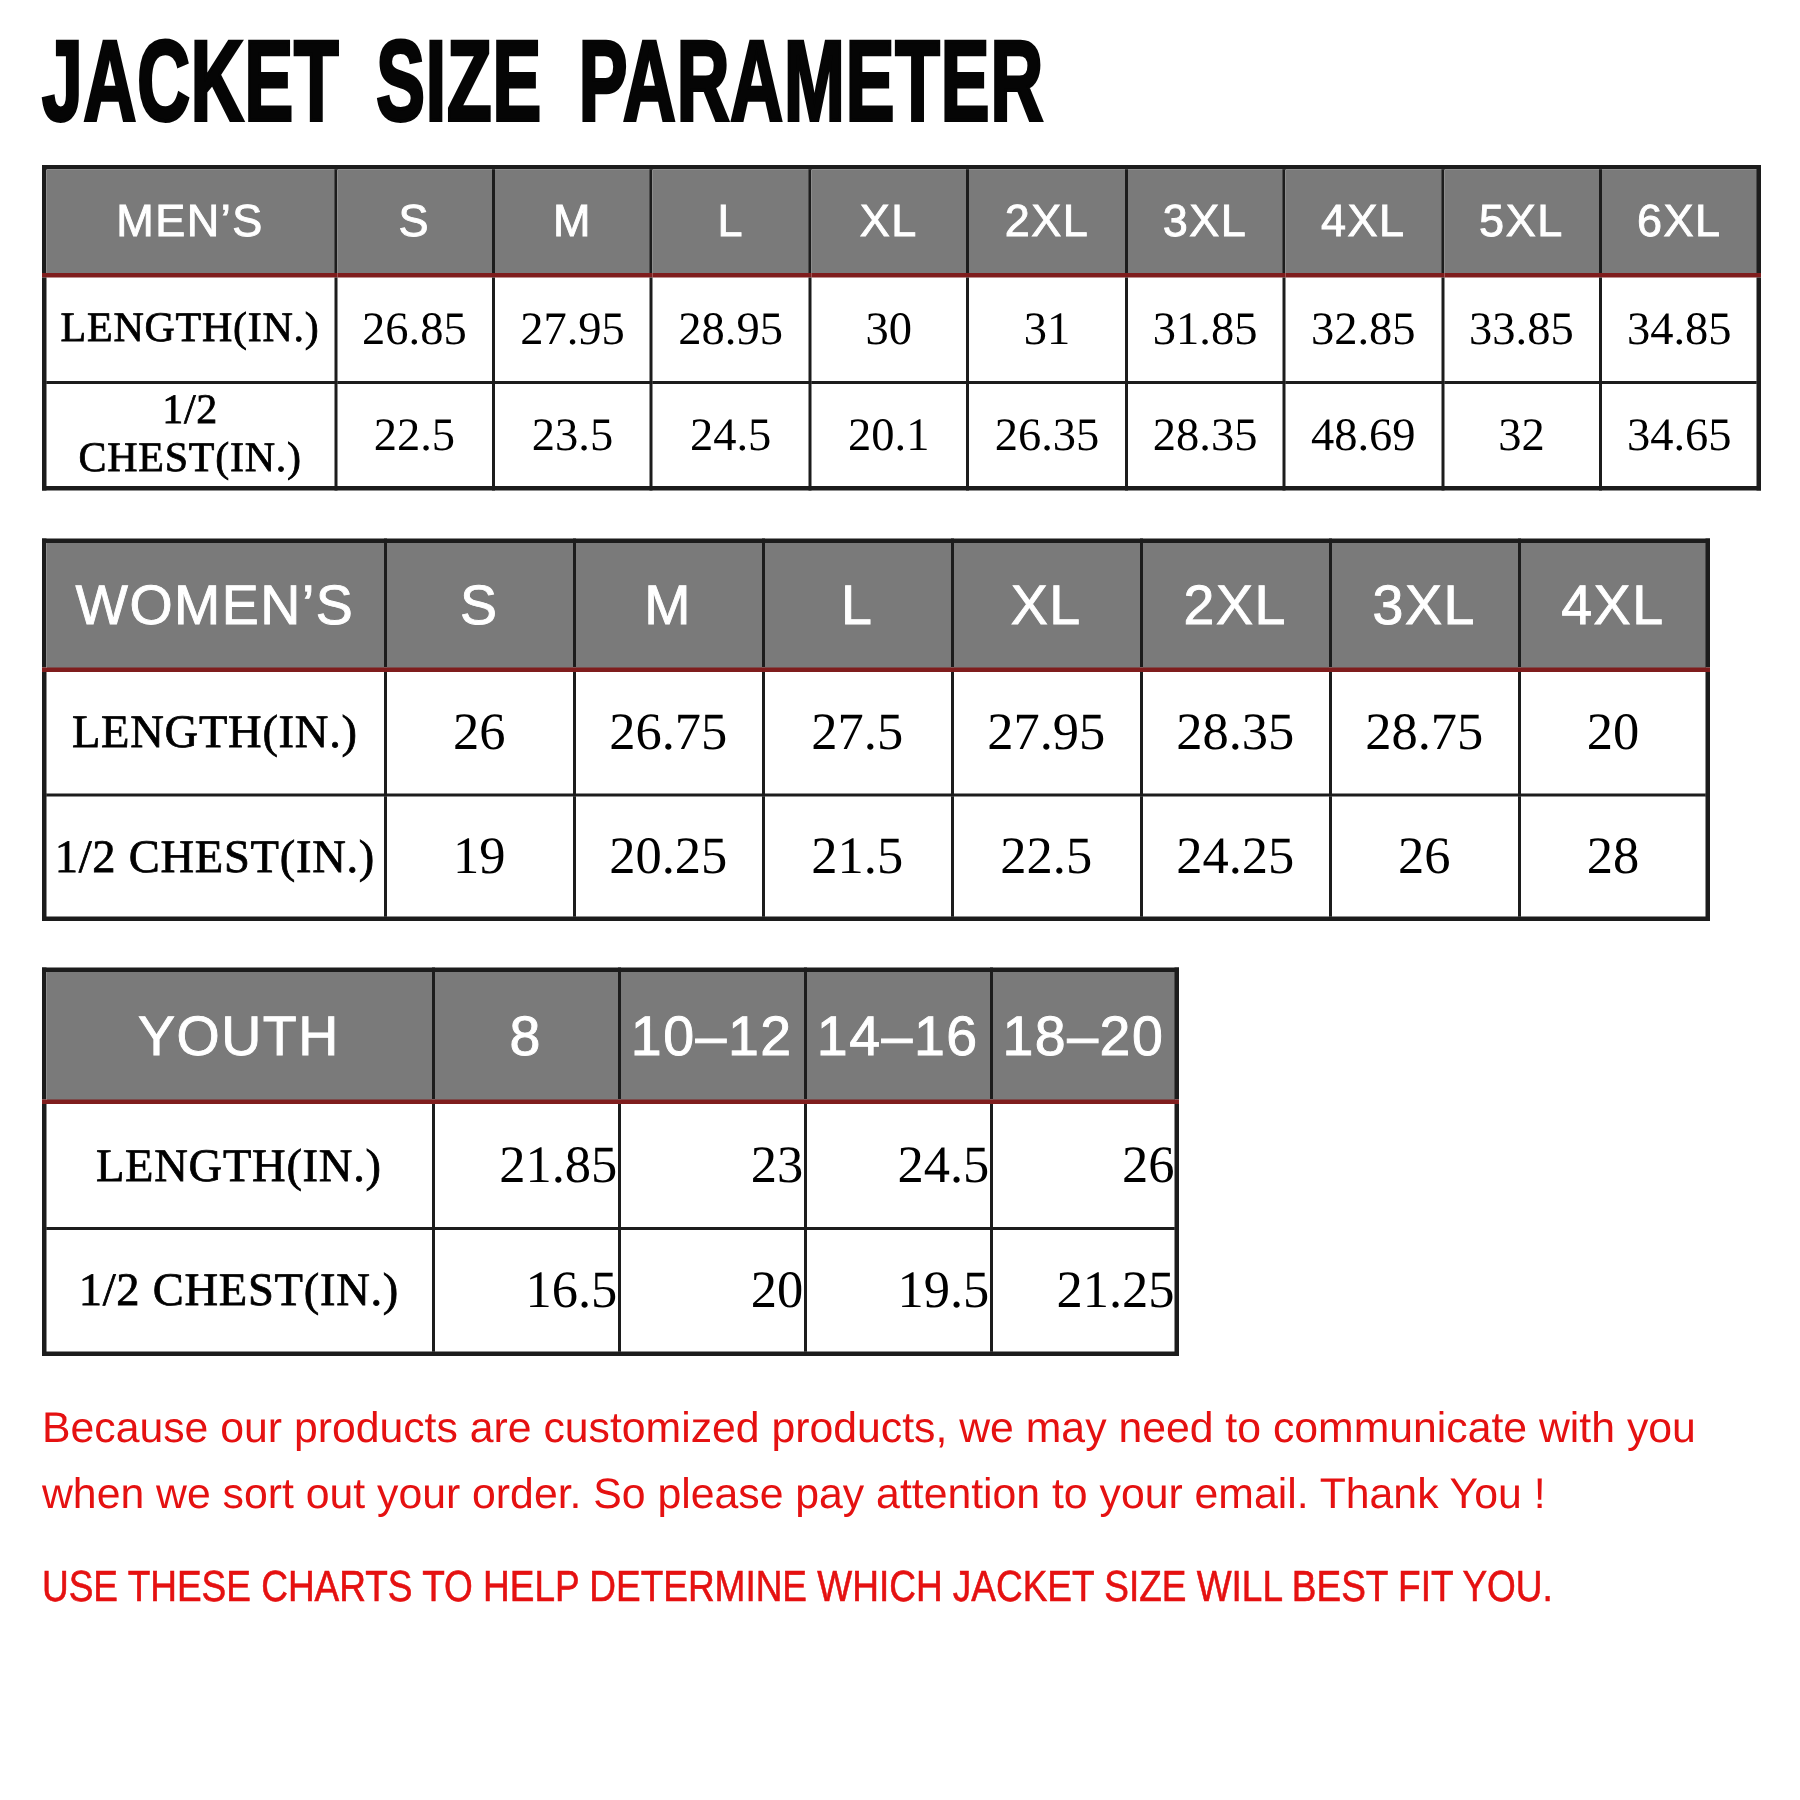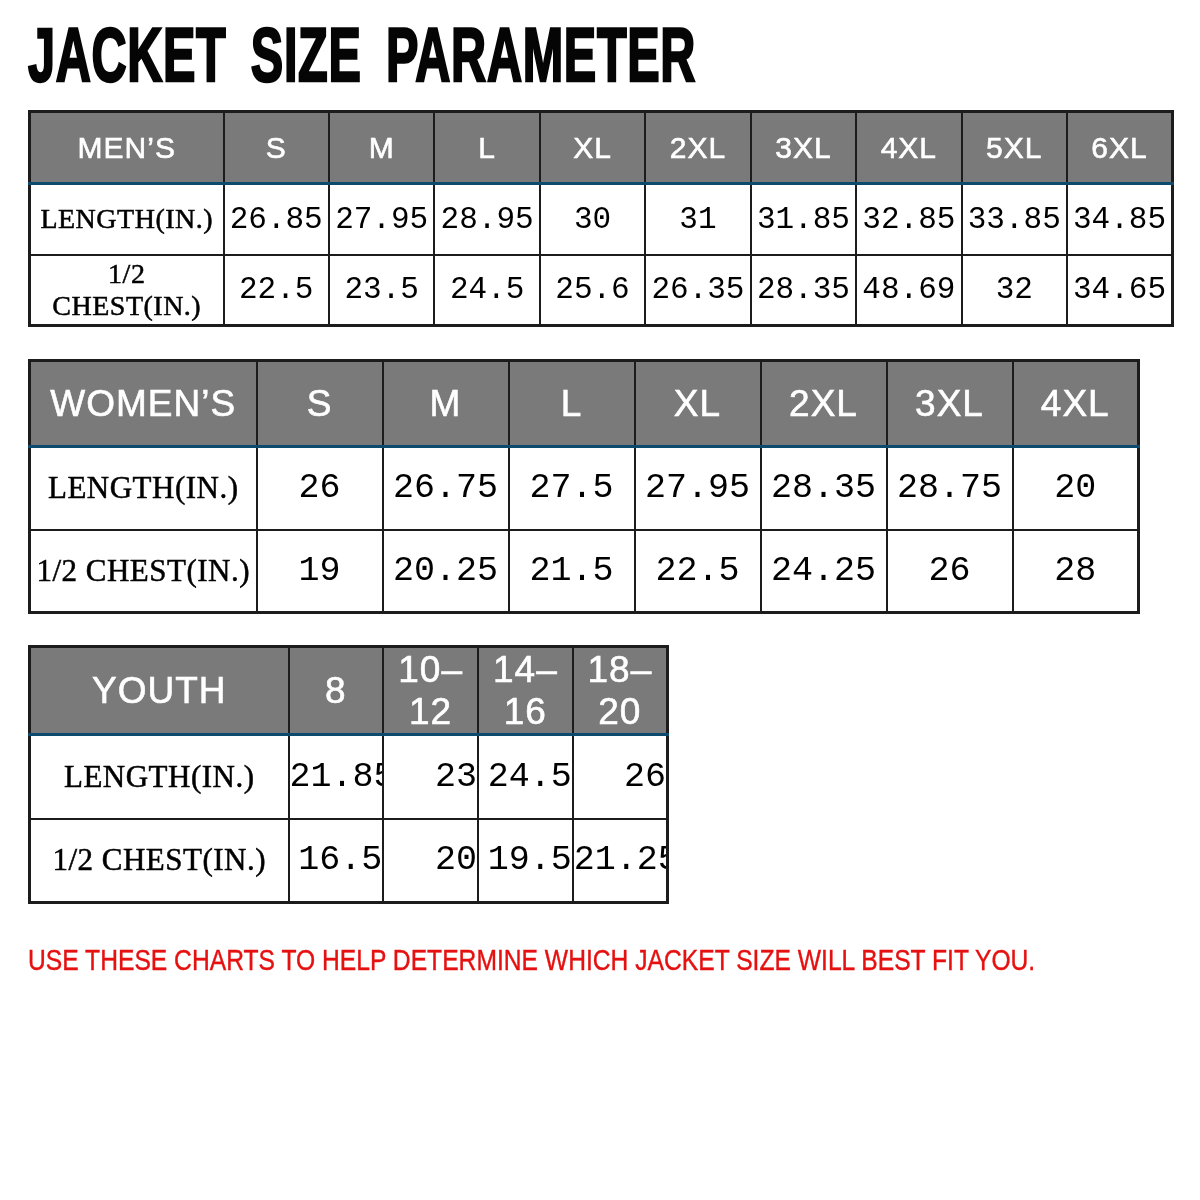--- a/index.html
+++ b/index.html
@@ -49,46 +49,46 @@
     vertical-align: middle;
     padding: 0;
     overflow: hidden;
   }
   table.size-table thead th {
     background: #7a7a7a;
     color: #ffffff;
     font-weight: 400;
     -webkit-text-stroke: 0.6px #ffffff;
     letter-spacing: 1px;
-    border-bottom: 3px solid #0c4a6e;
+    border-bottom: 3px solid #7f1d1d;
   }
   td.row-label {
     font-family: Liberation Serif, serif;
     -webkit-text-stroke: 0.5px #000;
     letter-spacing: 0.5px;
   }
   td.value-cell {
-    font-family: Liberation Mono, monospace;
+    font-family: Liberation Serif, serif;
   }
   
   .mens { width: 1146px; margin-bottom: 32px; }
   .mens col.label-col { width: 194px; }
   .mens thead th { height: 72px; font-size: 30px; }
   .mens td { height: 71px; }
   .mens td.row-label { font-size: 28px; }
   .mens td.value-cell { font-size: 31px; }
   
   .womens { width: 1112px; margin-bottom: 31px; }
   .womens col.label-col { width: 227px; }
   .womens thead th { height: 86px; font-size: 37px; }
   .womens td { height: 83px; }
   .womens td.row-label { font-size: 31px; }
   .womens td.value-cell { font-size: 35px; }
   
-  .youth { width: 641px; margin-bottom: 16px; }
+  .youth { width: 758px; margin-bottom: 4px; }
   .youth col.label-col { width: 259px; }
   .youth thead th { height: 88px; font-size: 37px; }
   .youth td { height: 84px; }
   .youth td.row-label { font-size: 31px; }
   .youth td.value-cell { font-size: 35px; text-align: right; }
   
   .footer-note {
     margin-top: 26px;
     width: 1170px;
     font-size: 28.5px;
@@ -150,21 +150,21 @@
             <td class="value-cell">31.85</td>
             <td class="value-cell">32.85</td>
             <td class="value-cell">33.85</td>
             <td class="value-cell">34.85</td>
           </tr>
           <tr>
             <td class="row-label">1/2 CHEST(IN.)</td>
             <td class="value-cell">22.5</td>
             <td class="value-cell">23.5</td>
             <td class="value-cell">24.5</td>
-            <td class="value-cell">25.6</td>
+            <td class="value-cell">20.1</td>
             <td class="value-cell">26.35</td>
             <td class="value-cell">28.35</td>
             <td class="value-cell">48.69</td>
             <td class="value-cell">32</td>
             <td class="value-cell">34.65</td>
           </tr>
         </tbody>
       </table>
       <table class="size-table womens">
         <colgroup>
@@ -240,14 +240,15 @@
           <tr>
             <td class="row-label">1/2 CHEST(IN.)</td>
             <td class="value-cell">16.5</td>
             <td class="value-cell">20</td>
             <td class="value-cell">19.5</td>
             <td class="value-cell">21.25</td>
           </tr>
         </tbody>
       </table>
     </div>
+  <p class="footer-note">Because our products are customized products, we may need to communicate with you when we sort out your order. So please pay attention to your email. Thank You !</p>
   <span class="footer-caps">USE THESE CHARTS TO HELP DETERMINE WHICH JACKET SIZE WILL BEST FIT YOU.</span>
 </div>
 
 </body></html>

